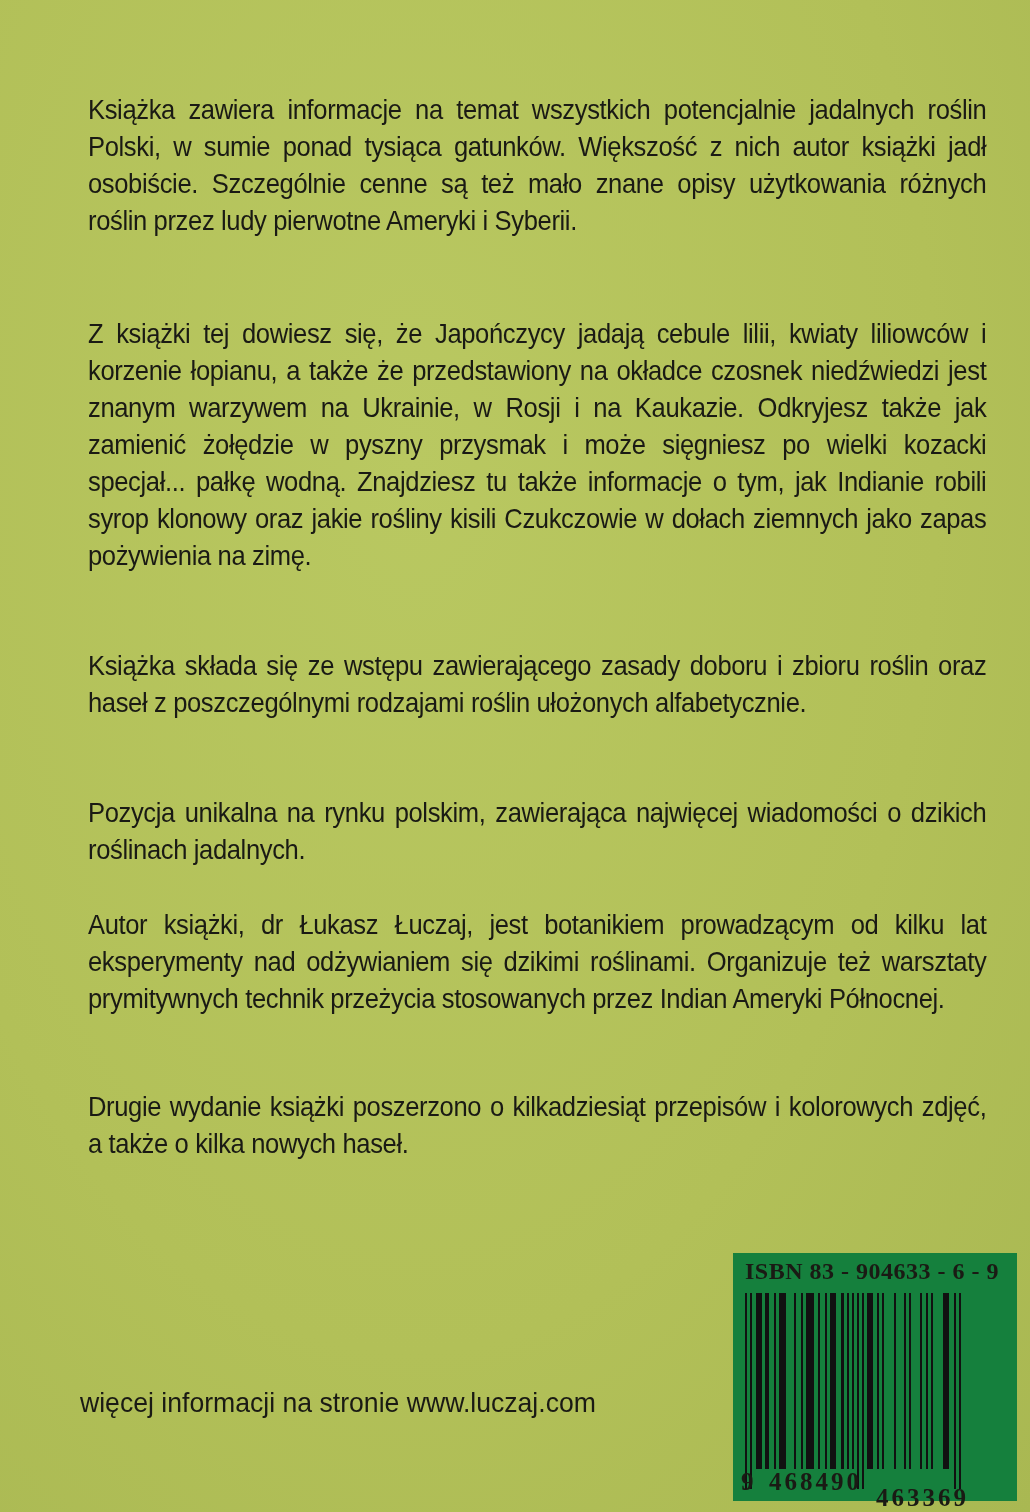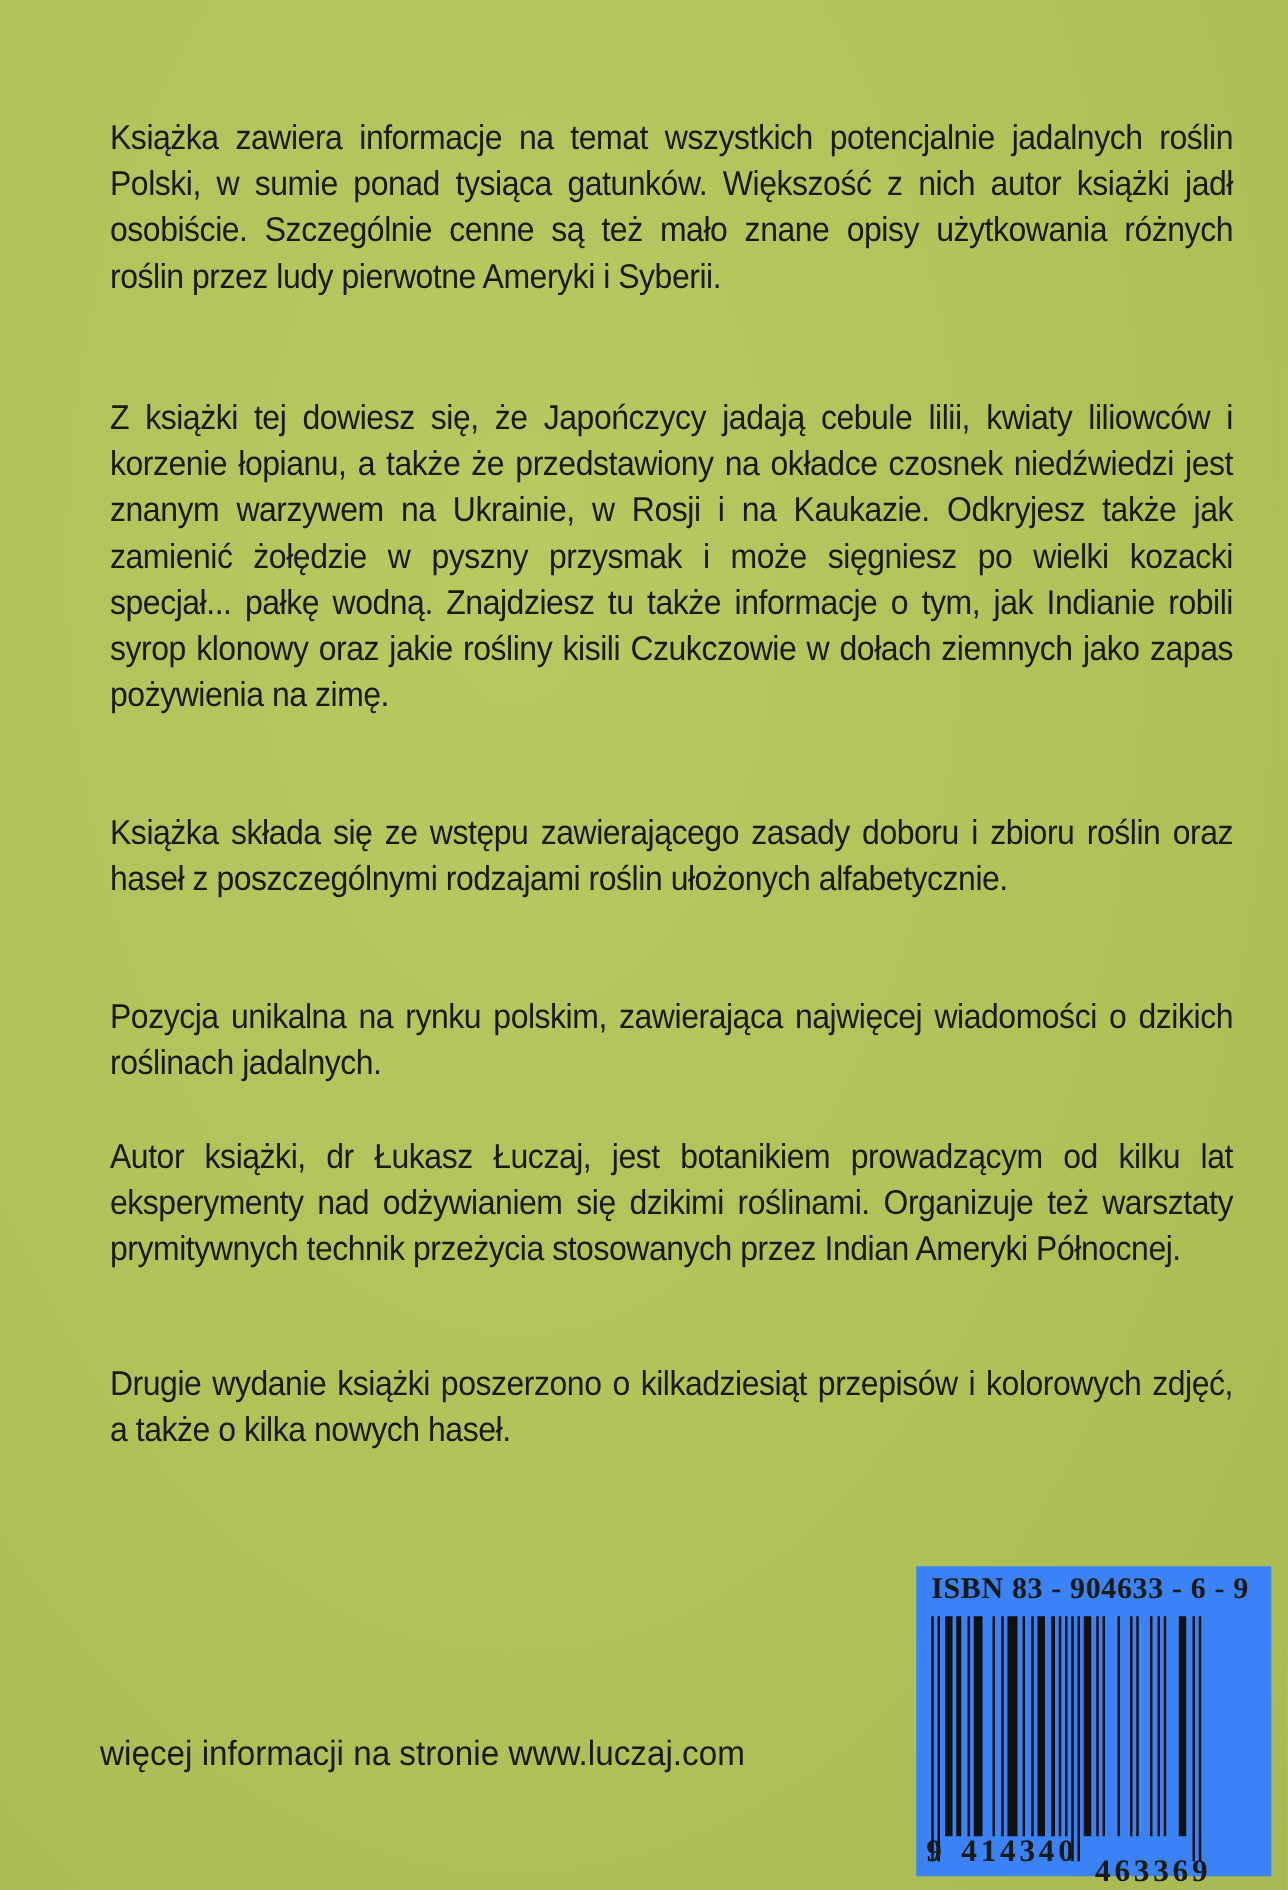--- a/index.html
+++ b/index.html
@@ -25,21 +25,21 @@
   .p4 { top: 790px; }
   .p5 { top: 902px; }
   .p6 { top: 1084px; }
   .footer-link {
     position: absolute; left: 80px; top: 1381px;
     font-size: 28px; line-height: 36px;
     transform: scaleX(0.95); transform-origin: left top;
   }
   .barcode-box {
     position: absolute; left: 733px; top: 1249px; width: 284px; height: 248px;
-    background: #3b82f6;
+    background: #15803d;
   }
   .isbn-text {
     position: absolute; left: 12px; top: 5px;
     font-family: "Liberation Serif", serif; font-weight: bold;
     font-size: 24px; letter-spacing: 0.5px; white-space: nowrap;
   }
   .bars {
     position: absolute; left: 12px; top: 40px; width: 260px; height: 180px;
     display: flex; align-items: flex-start;
   }
@@ -124,17 +124,17 @@
       <div class="bar" style="width:2px"></div>
         <div class="gap" style="width:10px"></div>
       <div class="bar" style="width:6px"></div>
         <div class="gap" style="width:5px"></div>
       <div class="bar long" style="width:2px"></div>
         <div class="gap" style="width:3px"></div>
       <div class="bar long" style="width:2px"></div>
     </div>
     <div class="digits">
       <span class="digit-first">9</span>
-      <span class="digit-left">414340</span>
+      <span class="digit-left">468490</span>
       <span class="digit-right">463369</span>
     </div>
   </div>
 </div>
 
 </body></html>

